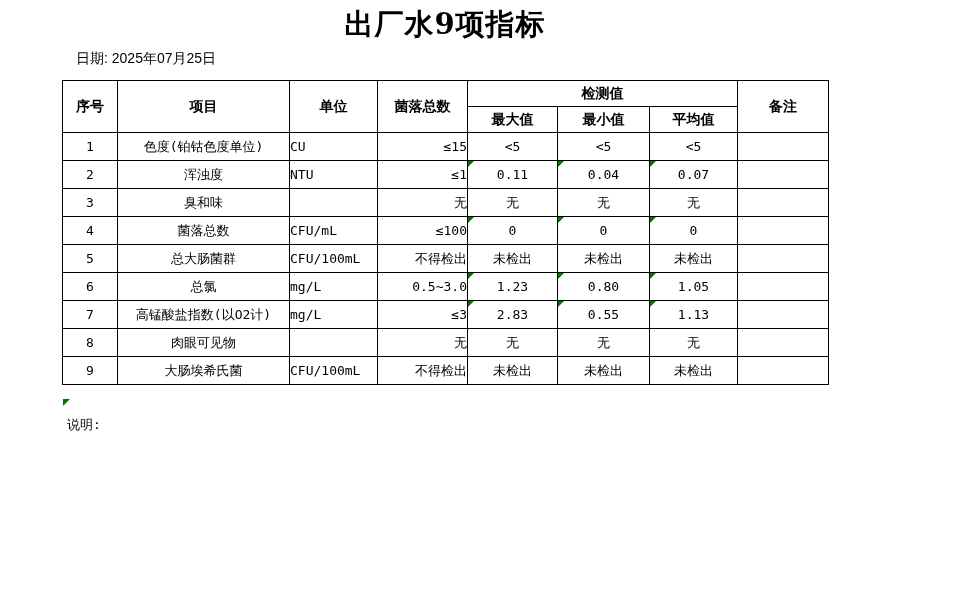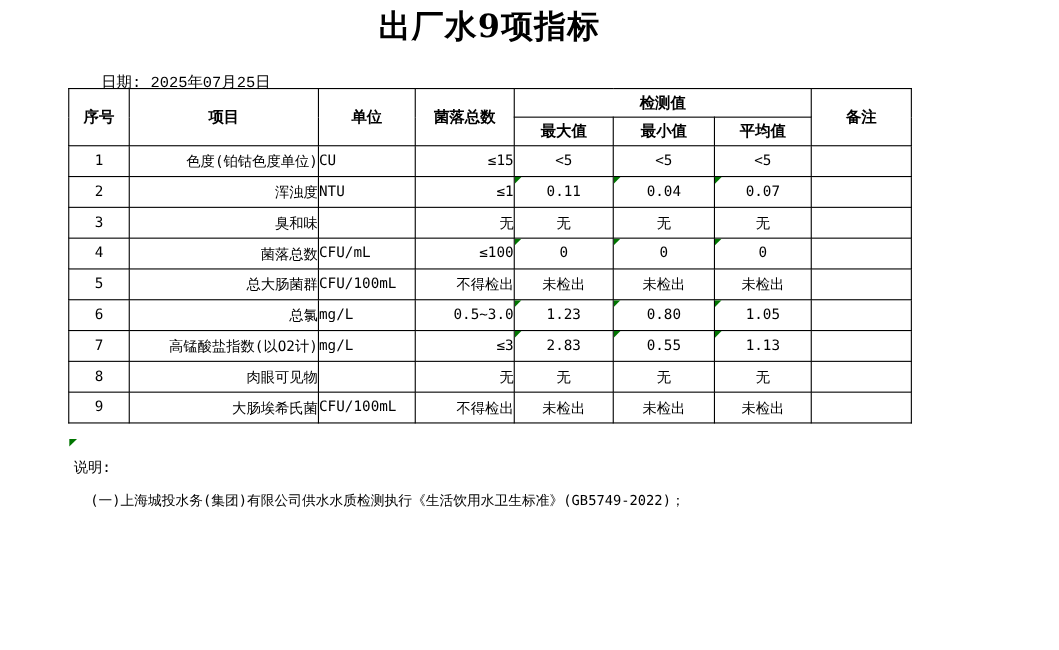--- a/index.html
+++ b/index.html
@@ -7,38 +7,38 @@
     width:963px;height:591px;position:relative;background:#ffffff;
     font-family:"DejaVu Sans",sans-serif;color:#000;
     -webkit-font-smoothing:none;
   }
   .page-title{
     position:absolute;left:62px;top:5px;width:766px;
     text-align:center;font-family:"DejaVu Serif",serif;
     font-size:29px;font-weight:bold;letter-spacing:1px;
   }
   .date-line{
-    position:absolute;left:92px;top:50px;
-    font-size:14px;font-family:Liberation Mono, monospace;margin-top:16px;
+    position:absolute;left:76px;top:50px;
+    font-size:14px;font-family:Liberation Sans, sans-serif;
   }
   table.report{
     position:absolute;left:62px;top:80px;
     border-collapse:collapse;table-layout:fixed;
     font-family:"DejaVu Sans Mono",monospace;
   }
   table.report th, table.report td{
     border:1px solid #000;overflow:hidden;white-space:nowrap;
     padding:0;
   }
   table.report th{font-size:14px;font-weight:bold;text-align:center;}
   table.report td{font-size:13px;height:27px;}
   tr.hrow1 th{height:25px;}
   tr.hrow2 th{height:25px;}
   td.c-no{text-align:center;}
-  td.c-item{text-align:right;padding-left:5px;}
+  td.c-item{text-align:center;padding-left:5px;}
   td.c-unit{text-align:left;padding-left:4px;}
   td.c-limit{text-align:right;padding-left:5px;}
   td.c-val{text-align:center;position:relative;}
   td.c-remark{}
   .corner-flag{
     position:absolute;top:0;left:0;width:0;height:0;
     border-top:6px solid #007500;border-right:6px solid transparent;
     display:block;
   }
   .lone-flag{
@@ -186,14 +186,13 @@
     <td class="c-remark"></td>
   </tr>
 </tbody>
   </table>
 
 <i class="lone-flag"></i>
 
 <div class="notes-label">说明:</div>
 
 <div class="notes-block">
-  <div>(一)上海城投水务(集团)有限公司供水水质检测执行《生活饮用水卫生标准》(GB5749-2022)；</div>
 </div>
 
 </body></html>

